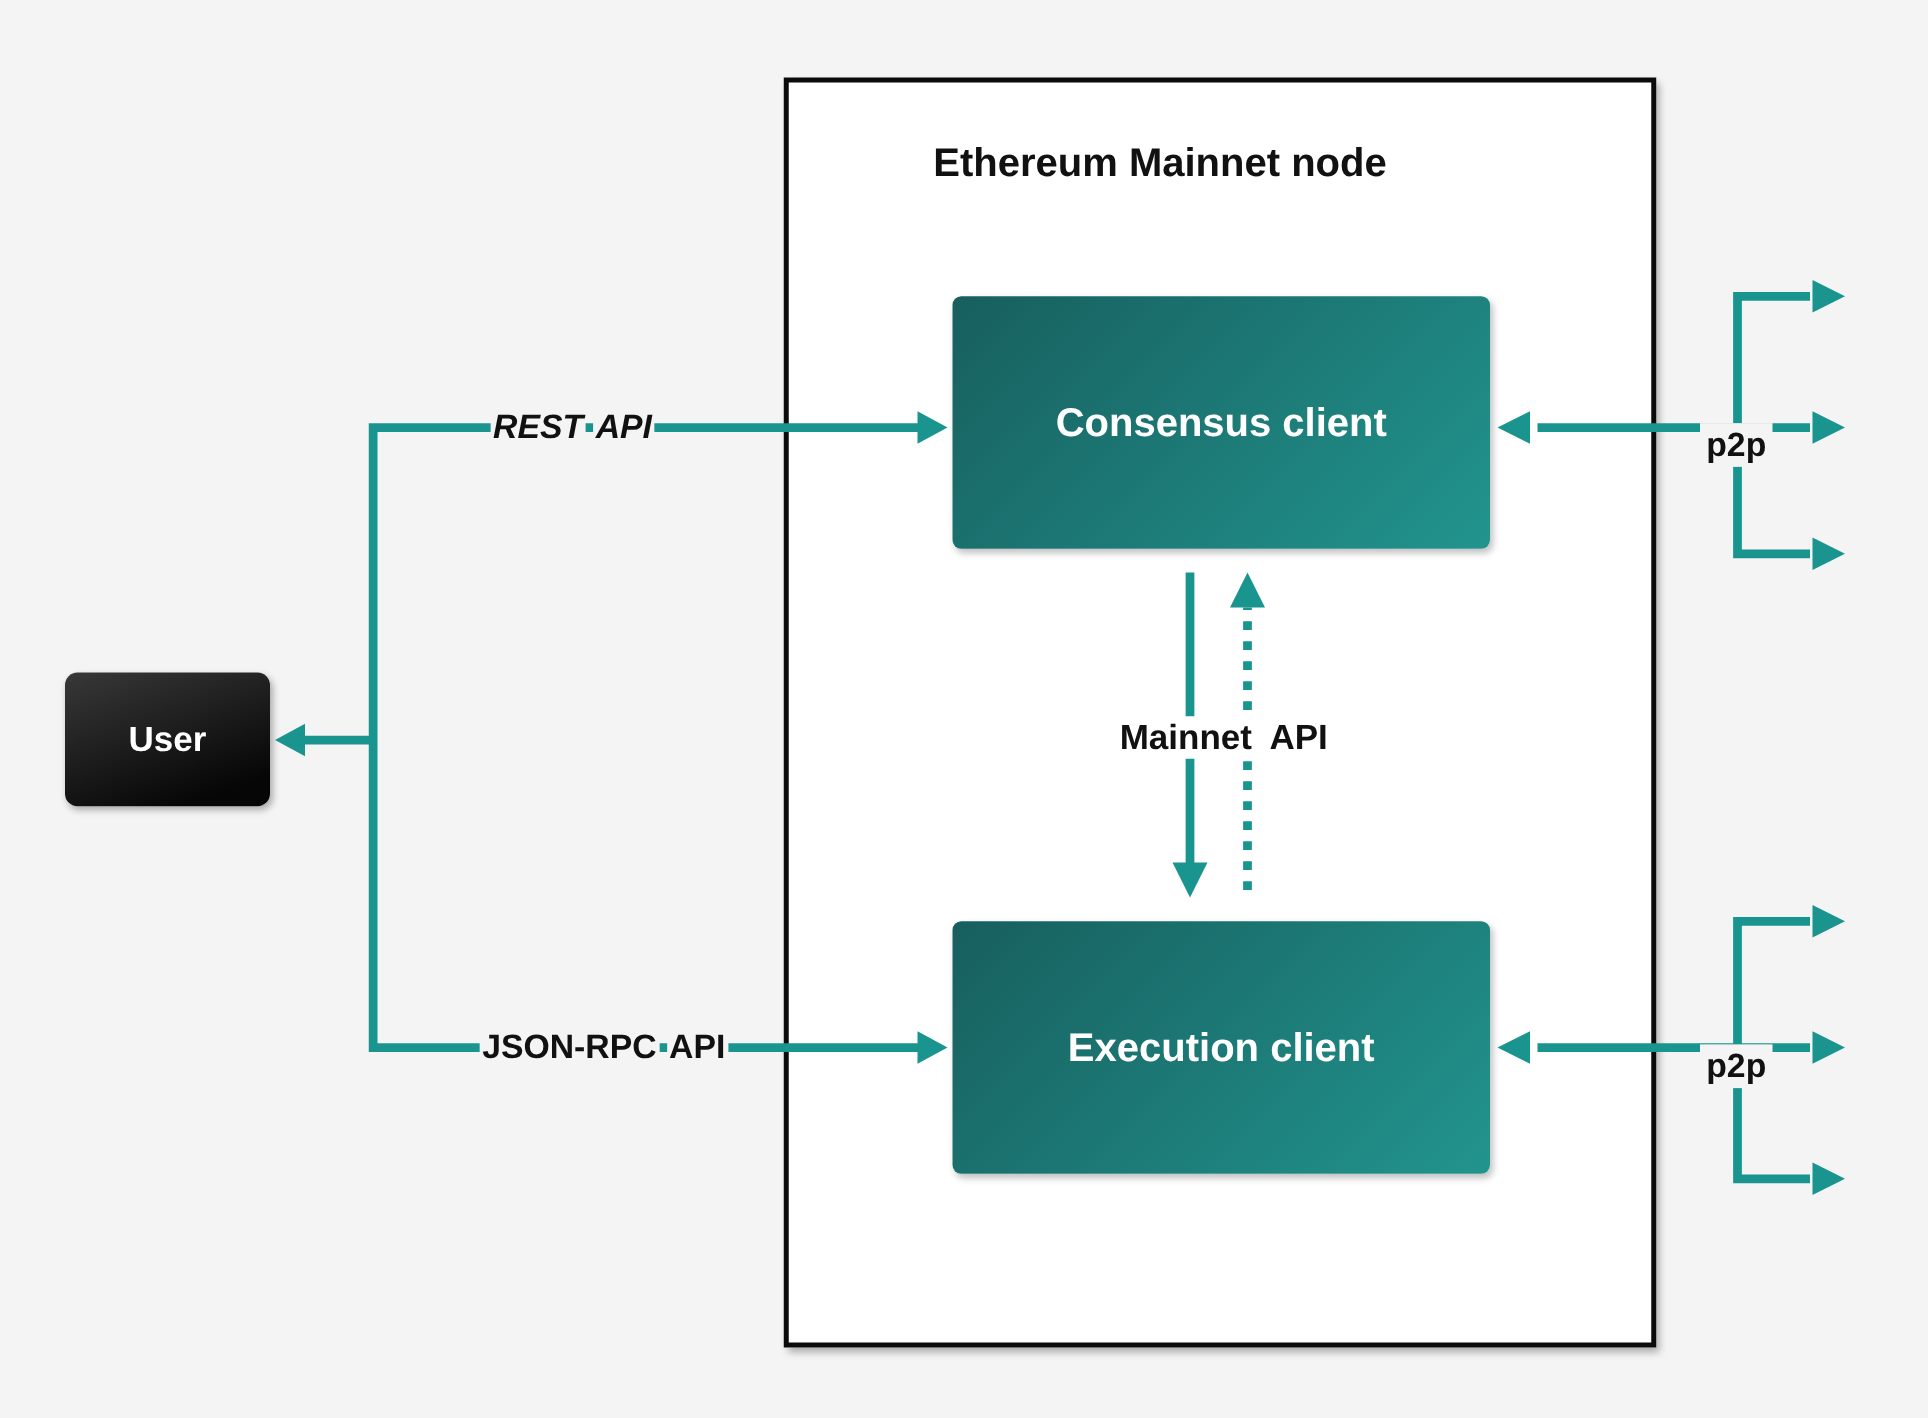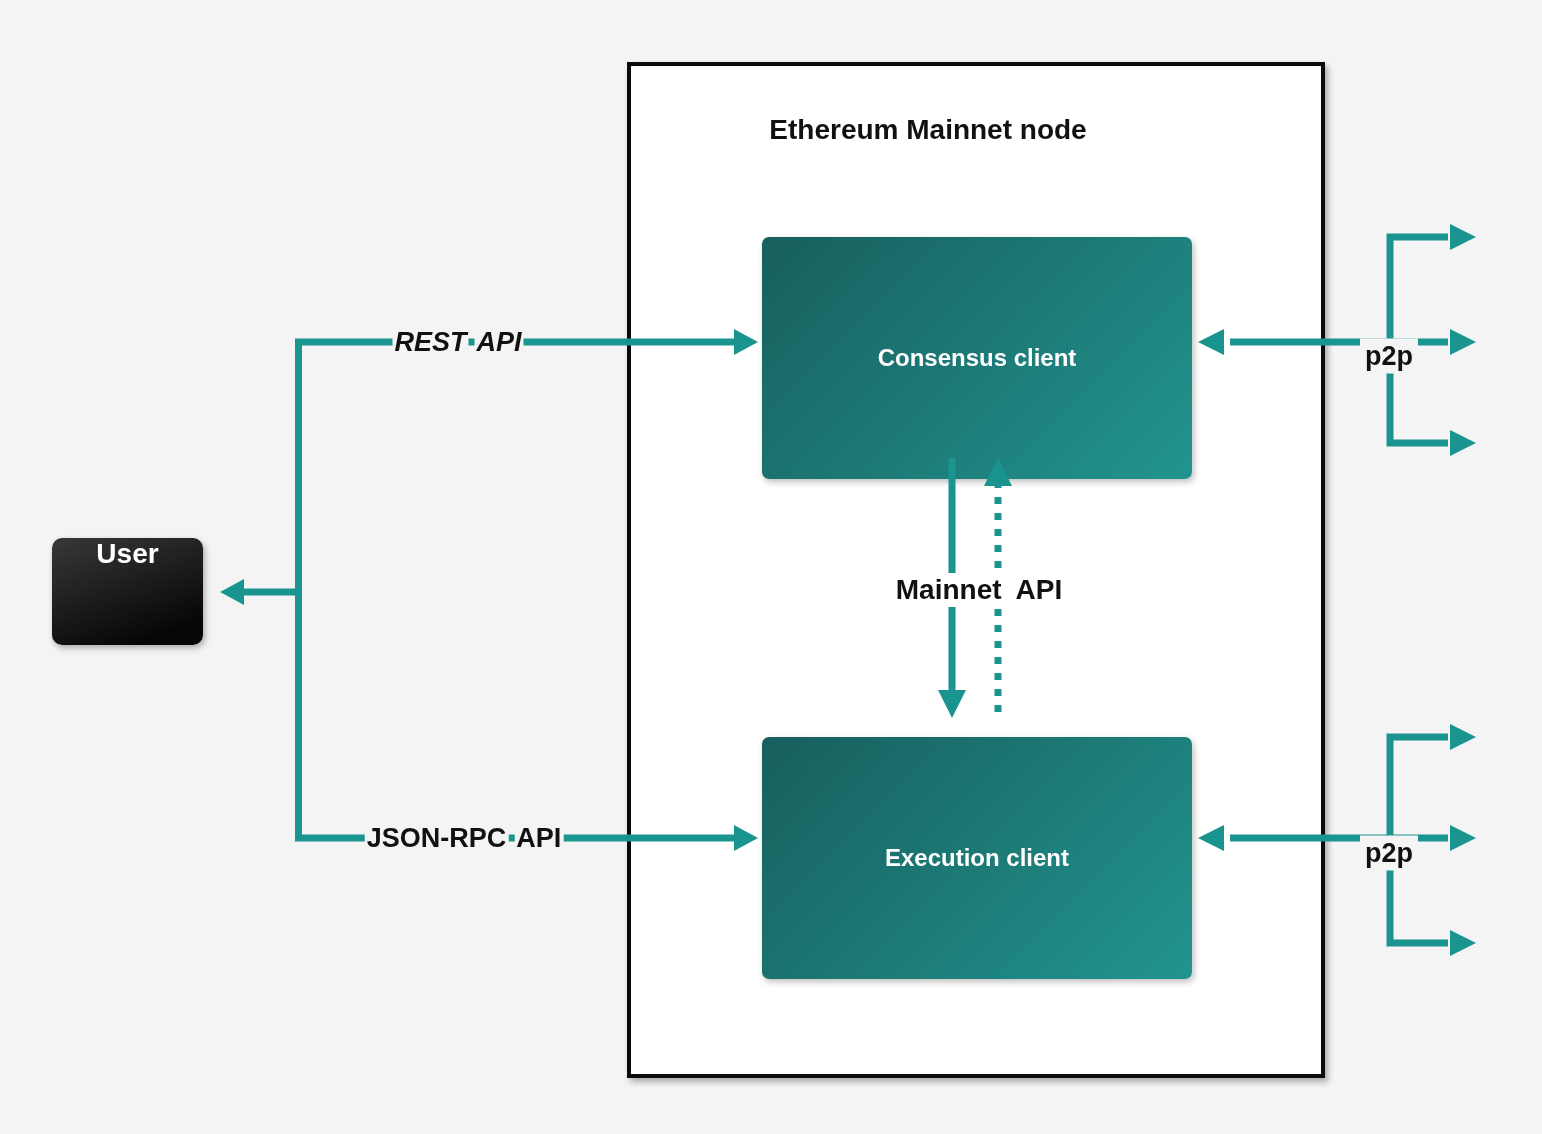--- a/index.html
+++ b/index.html
@@ -32,47 +32,48 @@
     width: 698px; height: 1016px;
     background: var(--node-background);
     border: 4px solid var(--node-border);
     box-shadow: 3px 4px 6px rgba(0,0,0,0.30);
   }
   .node-title {
     position: absolute;
     left: 627px; top: 110px;
     width: 602px;
     text-align: center;
-    font-size: 28px;
+    font-size: 32px;
     line-height: 40px;
     color: var(--label-text);
   }
   .client-box {
     position: absolute;
     left: 762px;
-    width: 430px; height: 242px;
+    width: 430px; height: 202px;
     border-radius: 7px;
     background: linear-gradient(135deg, var(--client-gradient-start) 0%, var(--client-gradient-end) 100%);
     box-shadow: 2px 3px 6px rgba(0,0,0,0.25);
     display: flex;
     align-items: center;
     justify-content: center;
     color: var(--client-text);
-    font-size: 24px;
+    font-size: 32px;
   }
   .client-box.consensus { top: 237px; }
   .client-box.execution { top: 737px; align-items: center; }
   .user-box {
     position: absolute;
     left: 52px; top: 538px;
-    width: 151px; height: 107px;
+    width: 164px; height: 107px;
     border-radius: 10px;
     background: linear-gradient(160deg, var(--user-gradient-start) 0%, var(--user-gradient-end) 85%);
     box-shadow: 2px 3px 6px rgba(0,0,0,0.30);
     display: flex;
+    align-items: center;
     justify-content: center;
     color: var(--client-text);
     font-size: 28px;
   }
   svg.connector-layer {
     position: absolute;
     left: 0; top: 0;
     width: 1542px; height: 1134px;
     pointer-events: none;
   }
@@ -105,21 +106,21 @@
   .edge-label.on-white { column-gap: 10px; font-size: 28px; }
   .edge-label.on-white .word {
     background: var(--node-background);
     padding: 1px 2px;
     text-shadow:
       -2px -2px 0 var(--node-background), 2px -2px 0 var(--node-background),
       -2px  2px 0 var(--node-background), 2px  2px 0 var(--node-background);
   }
   .edge-label.p2p .word { background: var(--page-background); padding: 2px 5px; margin-top: 30px; }
   .edge-label.rest     { left: 458px;  top: 342px; font-style: italic; }
-  .edge-label.jsonrpc  { left: 464px;  top: 838px; }
+  .edge-label.jsonrpc  { left: 483px;  top: 838px; }
   .edge-label.engine   { left: 979px;  top: 590px; }
   .edge-label.p2p-top  { left: 1389px; top: 341px; }
   .edge-label.p2p-bot  { left: 1389px; top: 838px; }
 </style>
 </head>
 <body>
 
 <div class="canvas">
 
   <div class="node-box"></div>

